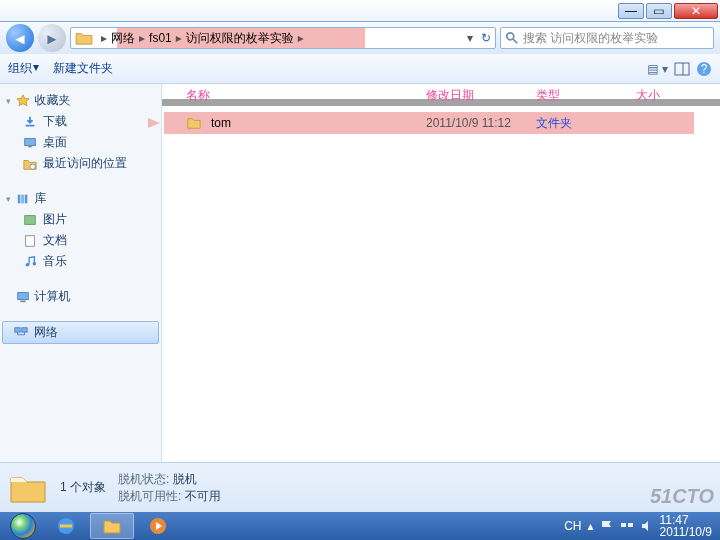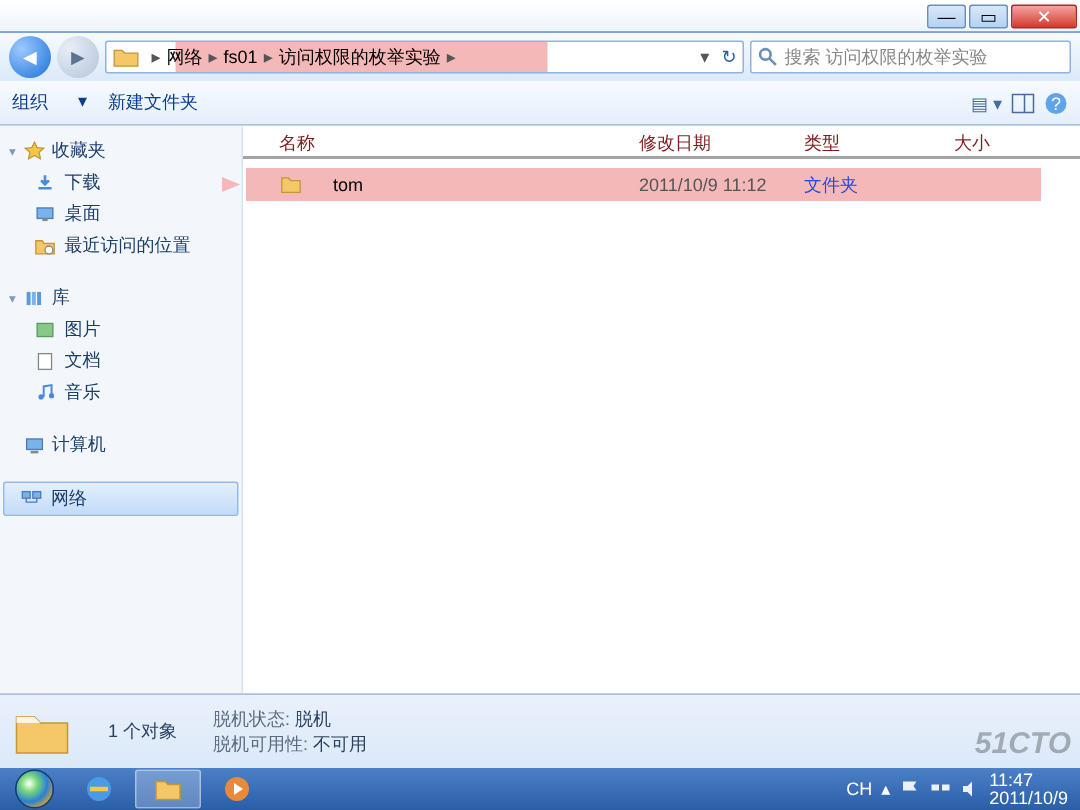--- a/index.html
+++ b/index.html
@@ -13,41 +13,41 @@
 .navbtn.fwd{background:radial-gradient(circle at 30% 30%,#e8eef6,#b4c4d9);color:#5b7591;font-size:15px}
 .crumb{flex:1;height:22px;background:#fff;border:1px solid #91b3de;display:flex;align-items:center;border-radius:2px;position:relative}
 .crumb .hl{position:absolute;left:46px;top:0;bottom:0;width:248px;background:#f5b8b8;z-index:0}
 .crumb>*{z-index:1}
 .cicon{width:18px;height:14px;margin:0 4px}
 .csep{padding:0 4px;color:#555}
 .crumbend{margin-left:auto;display:flex;align-items:center;gap:2px;padding:0 4px}
 .search{width:214px;height:22px;background:#fff;border:1px solid #91b3de;display:flex;align-items:center;padding:0 4px;border-radius:2px;color:#888}
 .sicon{width:14px;height:14px;margin-right:4px}
 .toolbar{height:30px;background:linear-gradient(#f7fbff,#e4eefb);border-bottom:1px solid #c2d6ee;display:flex;align-items:center;padding:0 8px;gap:14px}
-.tbitem{color:#0b3d91;display:flex;gap:20px}
+.tbitem{color:#0b3d91;display:flex;gap:1px}
 .tbright{margin-left:auto;display:flex;gap:6px;align-items:center}
 .main{display:flex;height:378px;background:#fff}
 .nav{width:162px;background:#f3f7fc;border-right:1px solid #d8e3f2;padding:6px 0;overflow:hidden}
 .navgroup{margin-bottom:14px}
 .navhead{display:flex;align-items:center;gap:4px;padding:2px 6px;color:#1b3f69}
 .navhead .tri{color:#7d99bb;font-size:9px}
 .navitem{display:flex;align-items:center;gap:5px;padding:2px 6px 2px 22px;color:#1b3f69}
 .navitem.sel{background:linear-gradient(#e4effc,#c2dbfa);border:1px solid #93b9e8;border-radius:2px;margin:0 2px;padding-left:20px}
 .nicon{width:16px;height:14px;display:inline-block}
 .content{flex:1;display:flex;flex-direction:column}
-.colhead{height:22px;display:flex;border-bottom:2px solid #a3a3a3;font-size:12px;color:#7f1d1d;padding-left:24px}
+.colhead{height:22px;display:flex;border-bottom:7px solid #a3a3a3;font-size:12px;color:#ec4899;padding-left:24px}
 .ch{padding:3px 0}
 .ch1{width:240px}.ch2{width:110px}.ch3{width:100px}.ch4{width:60px}
 .filerow{height:22px;display:flex;align-items:center;padding-left:24px;position:relative;margin-top:6px}
 .filerow .hl{position:absolute;left:2px;right:26px;top:0;bottom:0;background:#f5b8b8;z-index:0}
 .filerow .arrw{position:absolute;left:-14px;top:6px;width:0;height:0;border-top:5px solid transparent;border-bottom:5px solid transparent;border-left:12px solid #f5b8b8}
 .filerow>*{z-index:1}
 .fcell{font-size:12px}
-.fc1{width:240px;display:flex;gap:20px}.fc2{width:110px;color:#555}.fc3{width:100px;color:#1d4ed8}
-.status{height:50px;background:linear-gradient(#e9f1fb,#dce9f9);border-top:1px solid #bcd1ea;display:flex;align-items:center;padding:0 8px;gap:24px;color:#2b4260}
+.fc1{width:240px;display:flex;gap:9px}.fc2{width:110px;color:#555}.fc3{width:100px;color:#1d4ed8}
+.status{height:50px;background:linear-gradient(#e9f1fb,#dce9f9);border-top:1px solid #bcd1ea;display:flex;align-items:center;padding:0 8px;gap:12px;color:#2b4260}
 .bigfolder{width:40px;height:36px}
 .taskbar{position:absolute;bottom:0;left:0;right:0;height:28px;background:linear-gradient(#4b7fc6,#2a5fa8);display:flex;align-items:center;padding:0 4px}
 .start{width:38px;height:28px;display:flex;align-items:center;justify-content:center}
 .startorb{width:26px;height:26px;border-radius:50%;background:radial-gradient(circle at 35% 35%,#fff,#78d878 25%,#2a7fd8 55%,#d8a82a 80%);border:1px solid #1a3a6a}
 .tray{margin-left:auto;display:flex;align-items:center;gap:6px;color:#fff;font-size:11px;padding-right:4px}
 .trayicon{width:14px;height:14px;opacity:.9}
 .clock{line-height:12px}
 .tbapp{width:44px;height:26px;margin-left:2px;display:flex;align-items:center;justify-content:center;border-radius:2px}
 .tbapp.active{background:rgba(255,255,255,.25);border:1px solid rgba(255,255,255,.4)}
 .folder{fill:#f4c869;stroke:#c49637}

